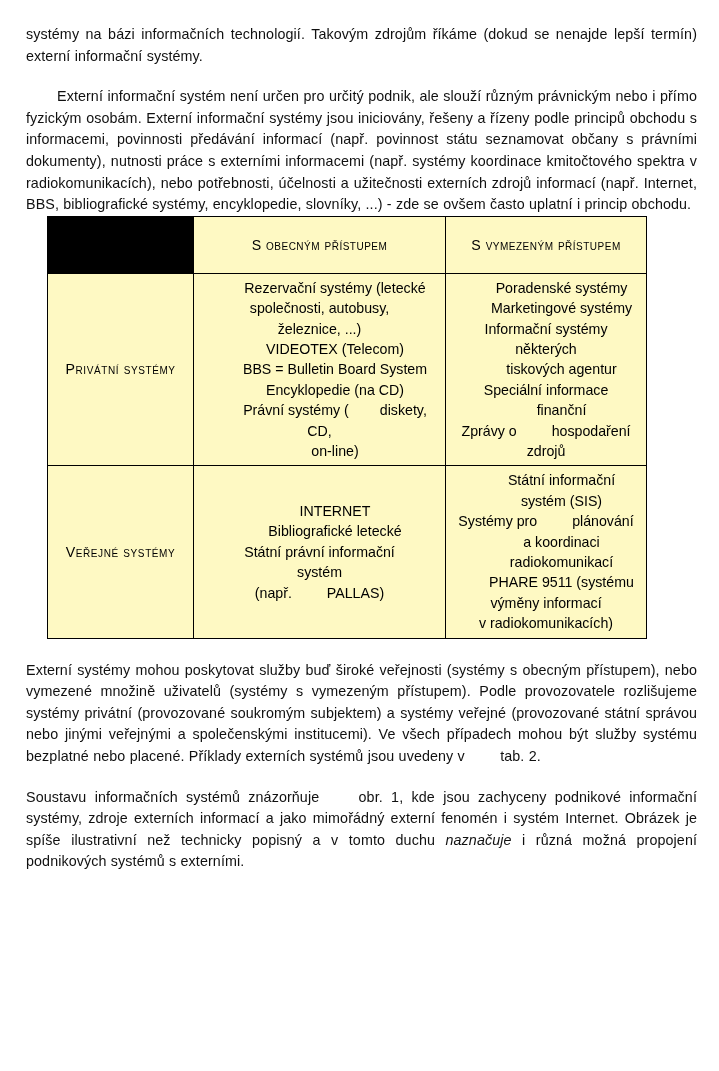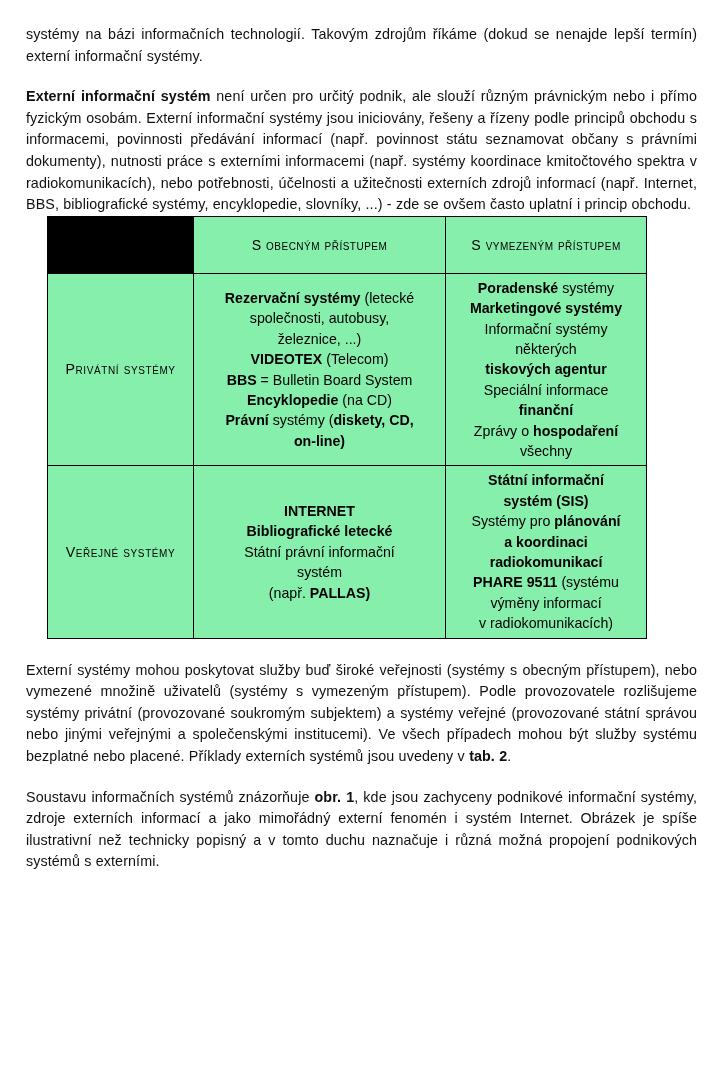--- a/index.html
+++ b/index.html
@@ -30,42 +30,42 @@
   .para {
     font-size: 14.3px;
     line-height: 21.6px;
     text-align: justify;
     margin: 0 0 0 0;
     letter-spacing: 0.1px;
     word-spacing: 0.2px;
     color: #101010;
   }
   .para + .para { margin-top: 19px; }
-  .b { font-weight: bold; }
-  .i { }
+  .b { font-weight: normal; margin-left: 31px; }
+  .i { font-style: italic; }
 
   
   .tab-caption {
     font-size: 14.6px;
     font-weight: bold;
     margin: 22px 0 9px 0;
     letter-spacing: 0.2px;
     color: #000;
   }
 
   
   .tbl-wrap {
     padding-left: 21px;
     padding-right: 48px;
   }
   table.systems {
     border-collapse: collapse;
     width: 599px;
     table-layout: fixed;
-    background: #86efac;
+    background: #fef9c3;
   }
   table.systems td, table.systems th {
     border: 1.6px solid #000;
     vertical-align: middle;
     text-align: center;
     padding: 4px 5px;
     font-size: 14.2px;
     line-height: 20.4px;
     font-weight: normal;
   }
@@ -143,21 +143,21 @@
             </td>
           <td class="cellbody">
               <span class="ln"><span class="b">Poradenské</span><span> systémy</span></span>
               <span class="ln"><span class="b">Marketingové systémy</span></span>
               <span class="ln"><span>Informační systémy</span></span>
               <span class="ln"><span>některých</span></span>
               <span class="ln"><span class="b">tiskových agentur</span></span>
               <span class="ln"><span>Speciální informace</span></span>
               <span class="ln"><span class="b">finanční</span></span>
               <span class="ln"><span>Zprávy o </span><span class="b">hospodaření</span></span>
-              <span class="ln"><span>všechny</span></span>
+              <span class="ln"><span>zdrojů</span></span>
             </td>
         </tr>
         <tr>
           <td class="rowhead">Veřejné systémy</td>
           <td class="cellbody">
               <span class="ln"><span class="b">INTERNET</span></span>
               <span class="ln"><span class="b">Bibliografické letecké</span></span>
               <span class="ln"><span>Státní právní informační</span></span>
               <span class="ln"><span>systém</span></span>
               <span class="ln"><span>(např. </span><span class="b">PALLAS)</span></span>

